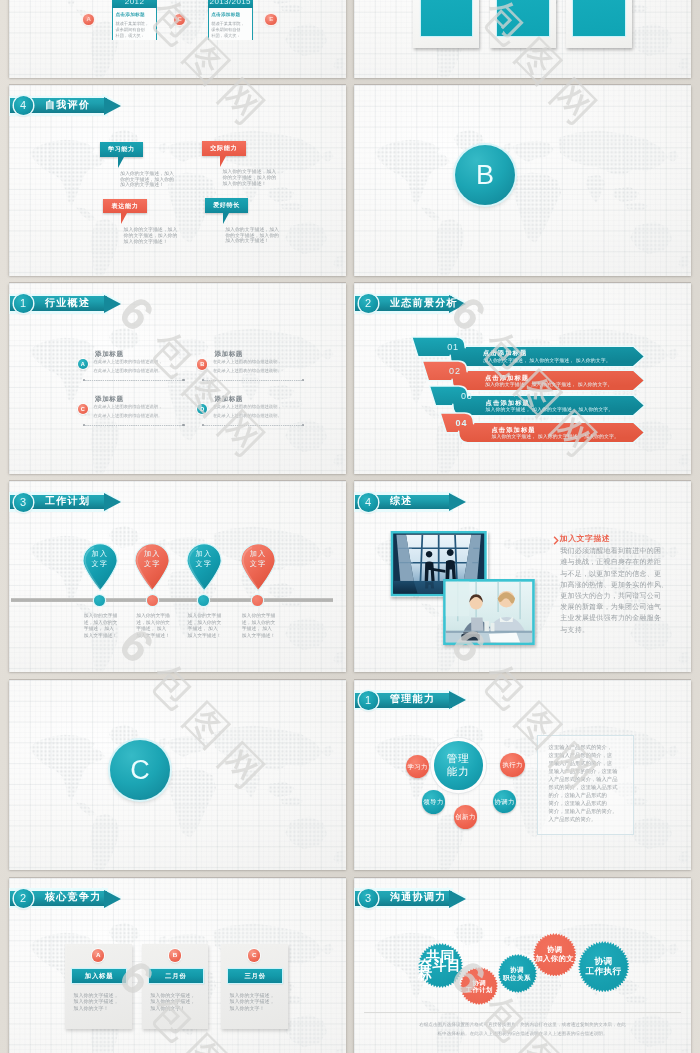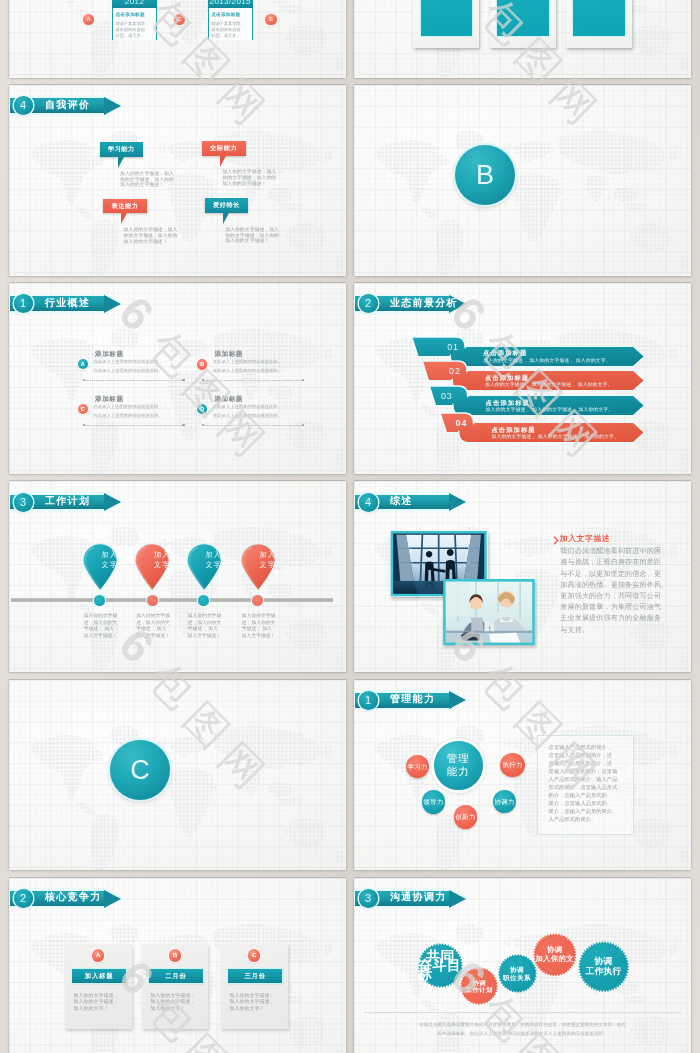--- a/index.html
+++ b/index.html
@@ -76,22 +76,22 @@
   .fpline::after{right:0;}
 
   
   .rib{position:absolute;width:337px;overflow:visible;}
   .rnum{position:absolute;color:#d9f6fa;font-size:9px;line-height:9px;letter-spacing:.8px;}
   .rtit{position:absolute;color:#fff;font-size:6.3px;line-height:6.3px;font-weight:700;letter-spacing:1.1px;white-space:nowrap;}
   .rbod{position:absolute;color:#e8f8fb;font-size:4.9px;line-height:4.9px;letter-spacing:.1px;white-space:nowrap;}
 
   
   .pin{position:absolute;width:36.2px;height:48.5px;}
-  .pin .lbl{position:absolute;left:0;top:7.5px;width:36.2px;text-align:right;color:#eafcff;
-            font-size:7.2px;line-height:9.3px;letter-spacing:1px;}
+  .pin .lbl{position:absolute;left:0;top:7.5px;width:36.2px;text-align:center;color:#eafcff;
+            font-size:7.2px;line-height:9.3px;letter-spacing:1px;font-family:Liberation Serif, serif;}
   .pin-dot{position:absolute;width:11px;height:11px;border-radius:50%;box-shadow:0 0 0 1.2px #dff7fa;}
   .pin-body{position:absolute;color:#9aa0a4;font-size:4.8px;line-height:4.8px;white-space:nowrap;}
   .timeline-bar{position:absolute;left:1.7px;top:117px;width:322px;height:3.6px;
       background:linear-gradient(180deg,#c8c8c6 0%,#afafad 45%,#bcbcba 100%);}
 
   
   .photo{position:absolute;box-shadow:1px 2px 3px rgba(0,0,0,.25);}
   .sum-chev{position:absolute;left:198.5px;top:54.2px;}
   .sum-sub{position:absolute;color:#ec6450;font-size:7.8px;line-height:7.8px;font-weight:700;letter-spacing:.6px;white-space:nowrap;}
   .sum-body{position:absolute;color:#9ca2a6;font-size:7px;line-height:7px;letter-spacing:.2px;white-space:nowrap;}
@@ -461,21 +461,21 @@
         <div class="rbod" style="left: 130.9px; top: 100px;">加入你的文字描述， 加入你的文字描述， 加入你的文字。</div>
         <svg class="rib" viewBox="0 0 300 40" style="left: 0px; top: 101px; height: 40px; width: 300px;">
           <defs>
             <linearGradient id="rg2" x1="0" y1="0" x2="0.25" y2="1">
               <stop offset="0" stop-color="#1ba7b7"></stop>
               <stop offset="1" stop-color="#0f8494"></stop>
             </linearGradient>
           </defs>
           <path d="M75.4 2 L104.8 2 Q113.8 2 113.8 12.7 L113.8 11.2 L279.4 11.2 L290.6 21.4 L279.4 31.599999999999998 L107.8 31.599999999999998 Q98.8 31.599999999999998 98.8 20.1 L98.8 21.6 L81.60000000000001 21.6 Z" fill="url(#rg2)" stroke="#e9fbfd" stroke-width="1.4" stroke-linejoin="round"></path>
         </svg>
-        <div class="rnum" style="left: 87px; top: 108.9px;">03</div>
+        <div class="rnum" style="left: 107px; top: 108.9px;">03</div>
         <div class="rtit" style="left: 131.6px; top: 116.3px;">点击添加标题</div>
         <div class="rbod" style="left: 131.6px; top: 124.9px;">加入你的文字描述， 加入你的文字描述， 加入你的文字。</div>
         <svg class="rib" viewBox="0 0 300 40" style="left: 0px; top: 128.2px; height: 40px; width: 300px;">
           <defs>
             <linearGradient id="rg3" x1="0" y1="0" x2="0.25" y2="1">
               <stop offset="0" stop-color="#f2705c"></stop>
               <stop offset="1" stop-color="#e2573f"></stop>
             </linearGradient>
           </defs>
           <path d="M86.2 2 L110.6 2 Q119.6 2 119.6 12.7 L119.6 11.2 L279.4 11.2 L290.6 21.4 L279.4 31.599999999999998 L113.6 31.599999999999998 Q104.6 31.599999999999998 104.6 20.1 L104.6 21.6 L92.4 21.6 Z" fill="url(#rg3)" stroke="#e9fbfd" stroke-width="1.4" stroke-linejoin="round"></path>

